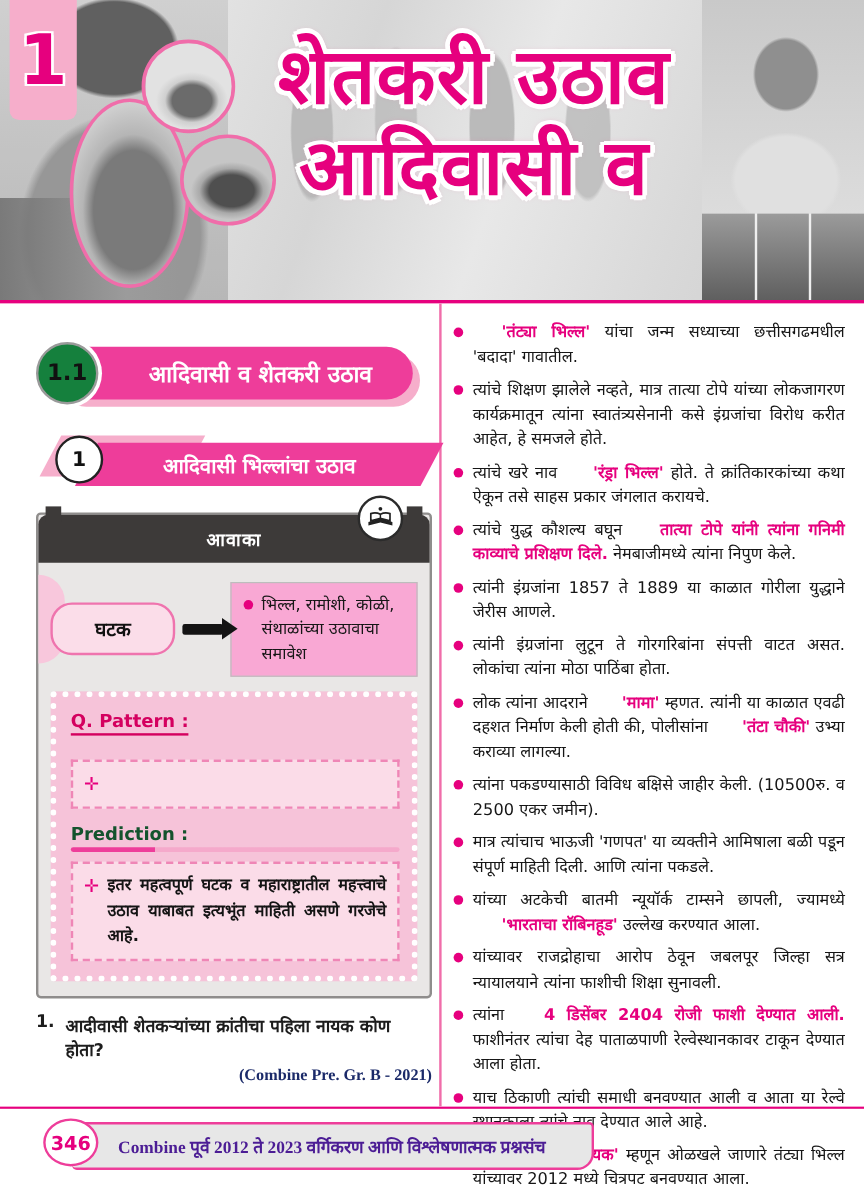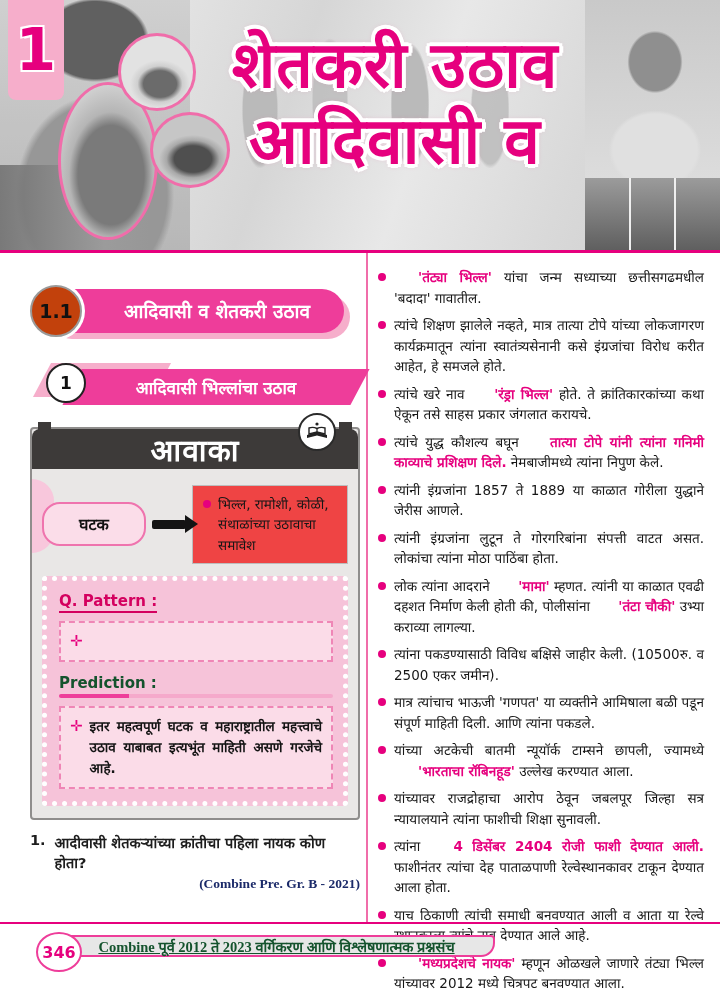--- a/index.html
+++ b/index.html
@@ -95,21 +95,21 @@
   .sec-wrap { position:relative; margin:14px 0 0 0; height:56px; }
   .sec-bar {
     position:absolute; left:14px; top:4px; width:300px; height:44px;
     background:#ee3d9a; border-radius:24px;
     box-shadow:6px 6px 0 #f6aecb;
     display:flex; align-items:center; justify-content:center;
   }
   .sec-bar .sec-title { color:#fff; font-weight:bold; font-size:19px; padding-left:46px; }
   .sec-num {
     position:absolute; left:0; top:0; width:52px; height:52px; border-radius:50%;
-    background:#c2410c; border:2px solid #9a9a9a; box-shadow:0 0 0 3px #fff;
+    background:#15803d; border:2px solid #9a9a9a; box-shadow:0 0 0 3px #fff;
     display:flex; align-items:center; justify-content:center;
     font-weight:bold; font-size:19px; color:#111; z-index:2;
   }
   
   .subsec-wrap { position:relative; margin-top:22px; height:46px; }
   .subsec-ghost {
     position:absolute; left:12px; top:0; width:120px; height:34px;
     background:#f6aecb; transform:skewX(-28deg);
   }
   .subsec-bar {
@@ -128,21 +128,21 @@
   
   .awaka-box {
     margin-top:18px; border:2px solid #8f8d8c; background:#e9e7e6;
     border-radius:4px; position:relative; padding:0 8px 10px 8px;
   }
   .awaka-header {
     position:relative; margin:0 -8px; height:40px; background:#3d3a39;
     border-radius:8px 8px 0 0;
     display:flex; align-items:center; justify-content:center;
   }
-  .awaka-header .awaka-title { color:#fff; font-weight:bold; font-size:30px; letter-spacing:1px; }
+  .awaka-header .awaka-title { color:#fff; font-weight:bold; font-size:15px; letter-spacing:1px; }
   .awaka-header::before, .awaka-header::after {
     content:""; position:absolute; top:-7px; width:13px; height:13px; background:#3d3a39;
   }
   .awaka-header::before { left:6px; }
   .awaka-header::after { right:6px; }
   .awaka-icon {
     position:absolute; right:22px; top:-16px; width:38px; height:38px; border-radius:50%;
     background:#fff; border:2px solid #2b2b2b;
     display:flex; align-items:center; justify-content:center;
   }
@@ -156,32 +156,32 @@
     background:#fbdde9; border:2px solid #ef74ae; border-radius:18px;
     display:flex; align-items:center; justify-content:center;
     font-weight:bold; font-size:16px; color:#111;
   }
   .arrow-connector { position:relative; z-index:1; width:34px; height:9px; background:#141414; border-radius:2px; }
   .arrow-connector::after {
     content:""; position:absolute; right:-12px; top:-5px;
     border-left:13px solid #141414; border-top:9px solid transparent; border-bottom:9px solid transparent;
   }
   .ghatak-content {
-    flex:1; background:#ef4444; border:1px solid #bdbdbd; padding:8px 8px 8px 10px;
+    flex:1; background:#f9a8d4; border:1px solid #bdbdbd; padding:8px 8px 8px 10px;
     display:flex; gap:7px; font-size:13.5px; line-height:1.5; color:#161616;
   }
   .ghatak-content .dot { width:8px; height:8px; border-radius:50%; background:#e6007e; margin-top:6px; flex:none; }
 
   .pattern-box {
     background:#f6c3d9; border:5px dotted #fff; border-radius:3px;
     padding:10px 10px 12px 12px; margin:2px;
   }
   .pat-label {
     display:inline-block; color:#d4005f; font-weight:bold; font-size:15px;
-    border-bottom:2px solid #d4005f; padding-bottom:1px; margin-bottom:8px;
+    border-bottom:2px solid #d4005f; padding-bottom:1px; margin-bottom:20px;
   }
   .pred-label {
     display:block; color:#14532d; font-weight:bold; font-size:15px; margin:12px 0 2px 0;
   }
   .pred-underline { height:4px; background:linear-gradient(90deg,#ee3d9a 0 70px,#f5a9cb 70px 100%); margin-bottom:8px; border-radius:2px; }
   .pat-inner {
     background:#fbdce8; border:2px dashed #ef86b6; padding:8px 9px;
     display:flex; gap:7px; font-size:13.5px; font-weight:bold; line-height:1.55; color:#141414;
     text-align:justify;
   }
@@ -202,27 +202,26 @@
   
   .footer-rule { width:720px; height:2px; background:#e6007e; }
   .page-footer { position:relative; height:64px; }
   .page-circle {
     position:absolute; left:36px; top:8px; width:46px; height:40px; border-radius:50%;
     background:#fff; border:2px solid #ee3d9a;
     display:flex; align-items:center; justify-content:center;
     font-weight:bold; font-size:16px; color:#e6007e; z-index:2;
   }
   .footer-pill {
-    position:absolute; left:60px; top:11px; width:435px; height:22px;
+    position:absolute; left:60px; top:11px; width:435px; height:40px;
     background:#e7e7e7; border:2px solid #ee3d9a; border-left:none;
     border-radius:4px 4px 14px 4px;
     display:flex; align-items:center; justify-content:center;
-    font-weight:bold; font-size:14.5px; color:#14532d;
+    font-weight:bold; font-size:14.5px; color:#4c1d95;
     font-family:"Liberation Serif","DejaVu Serif",serif;
-    text-decoration:underline;
   }
 </style>
 </head>
 <body>
 
 <div class="page">
 
   <header class="banner">
     <div class="collage photo-bhagat"></div>
     <div class="collage statues"></div>

